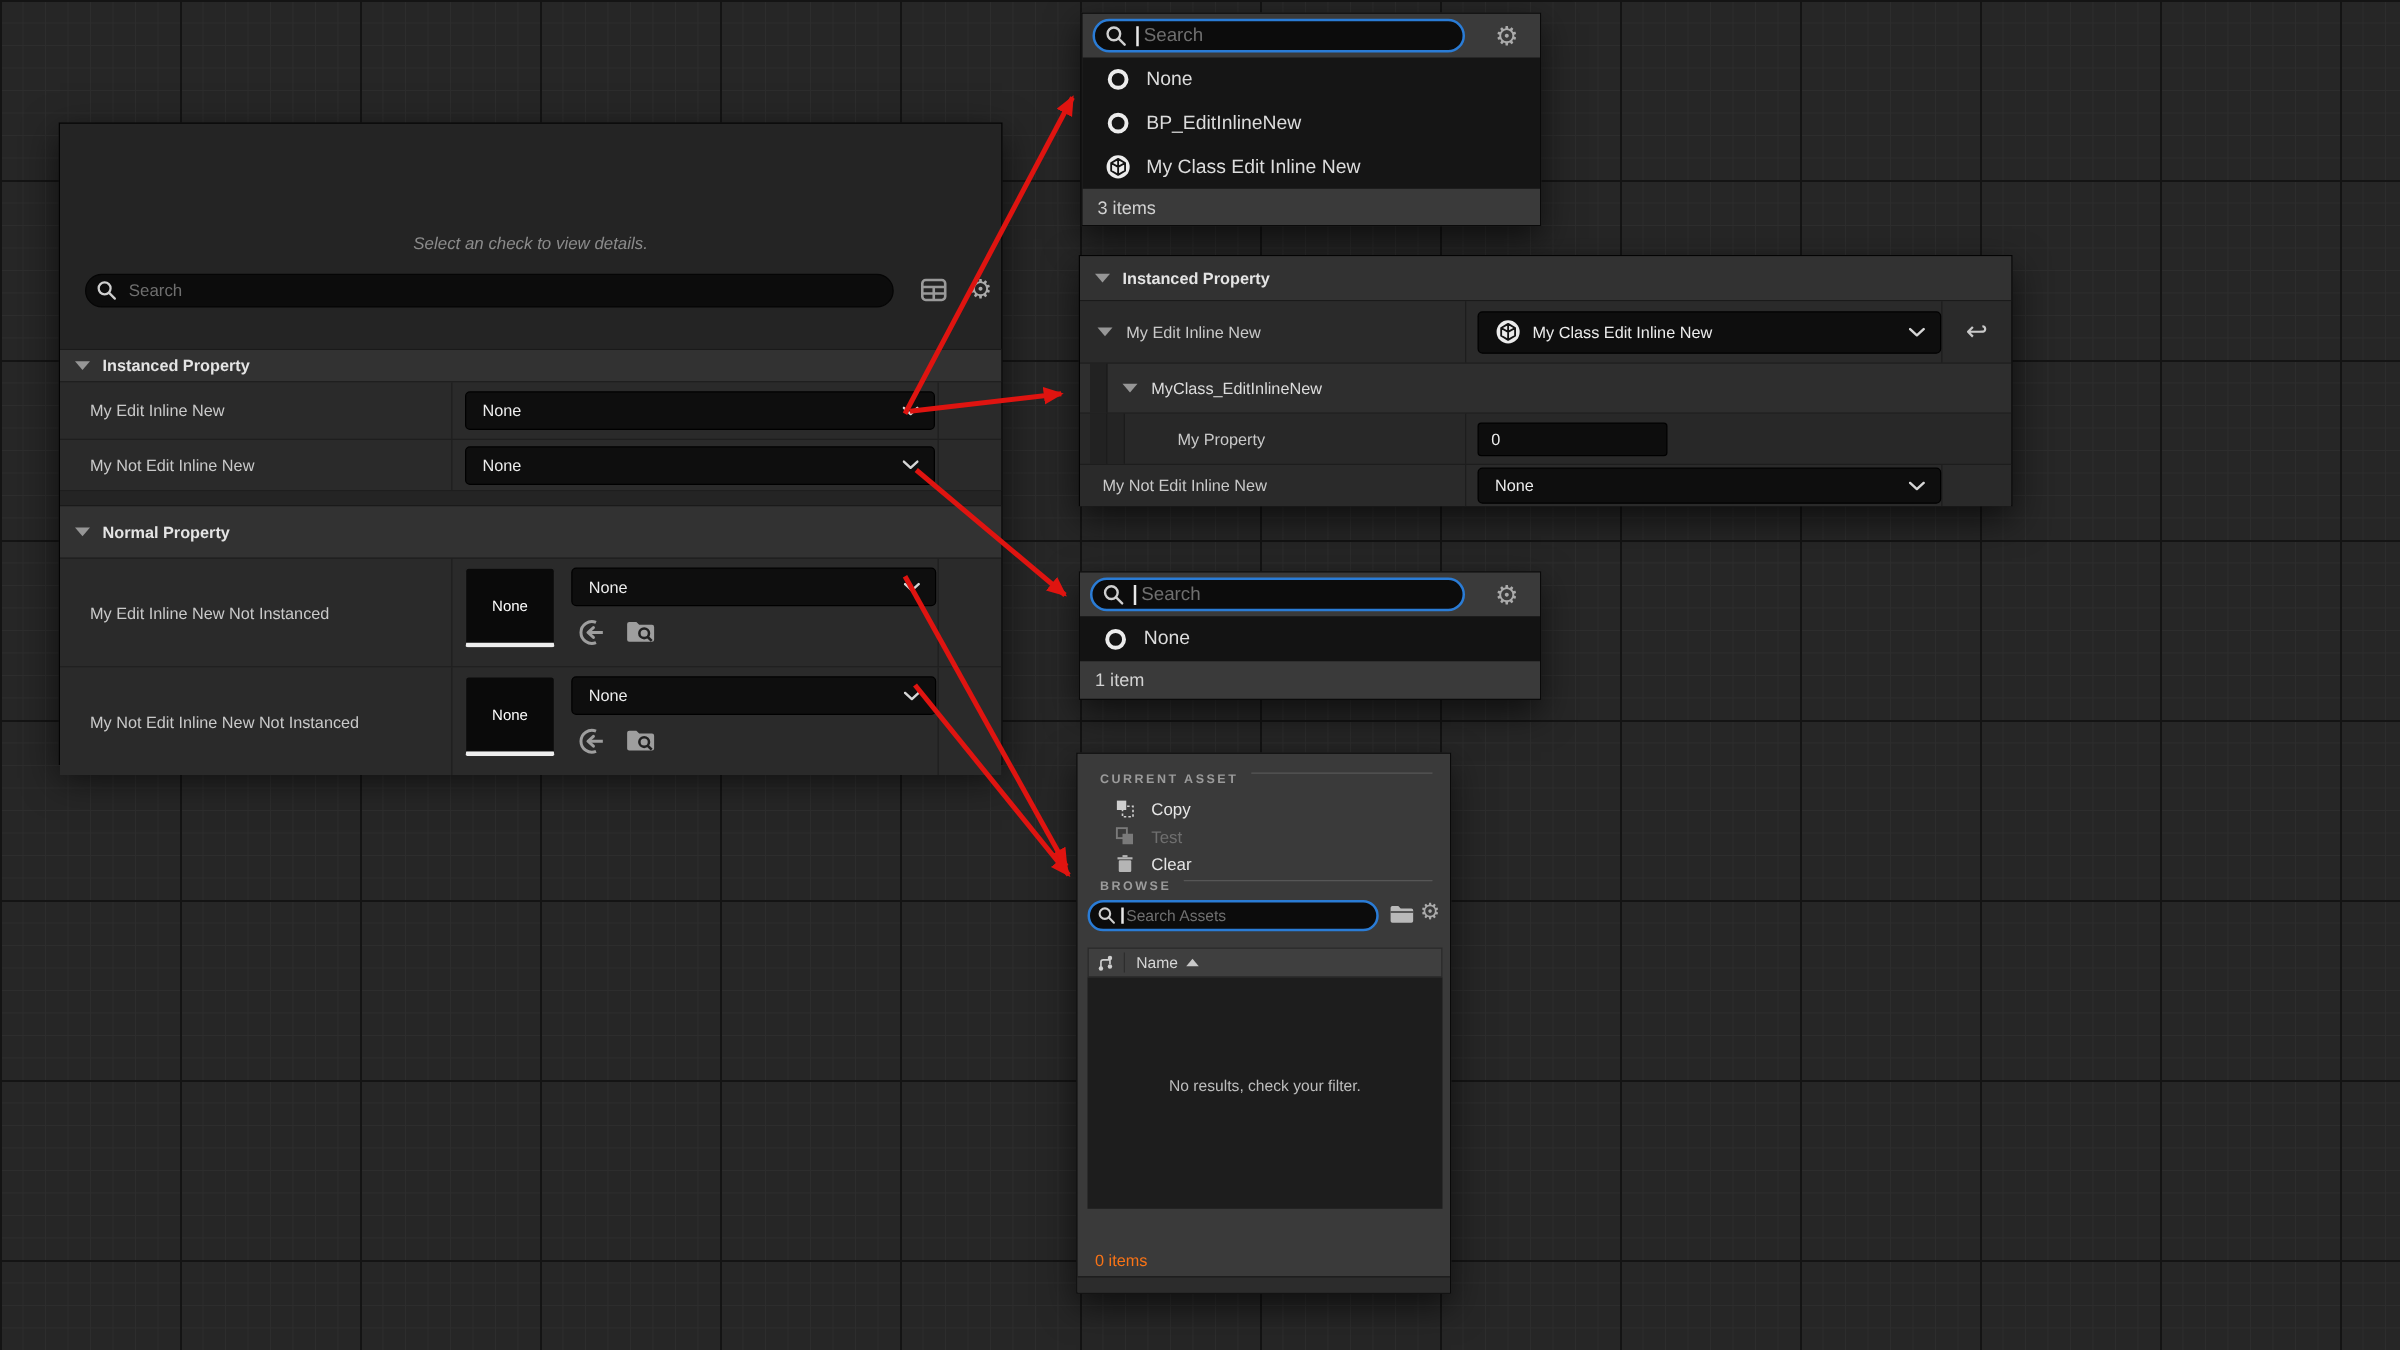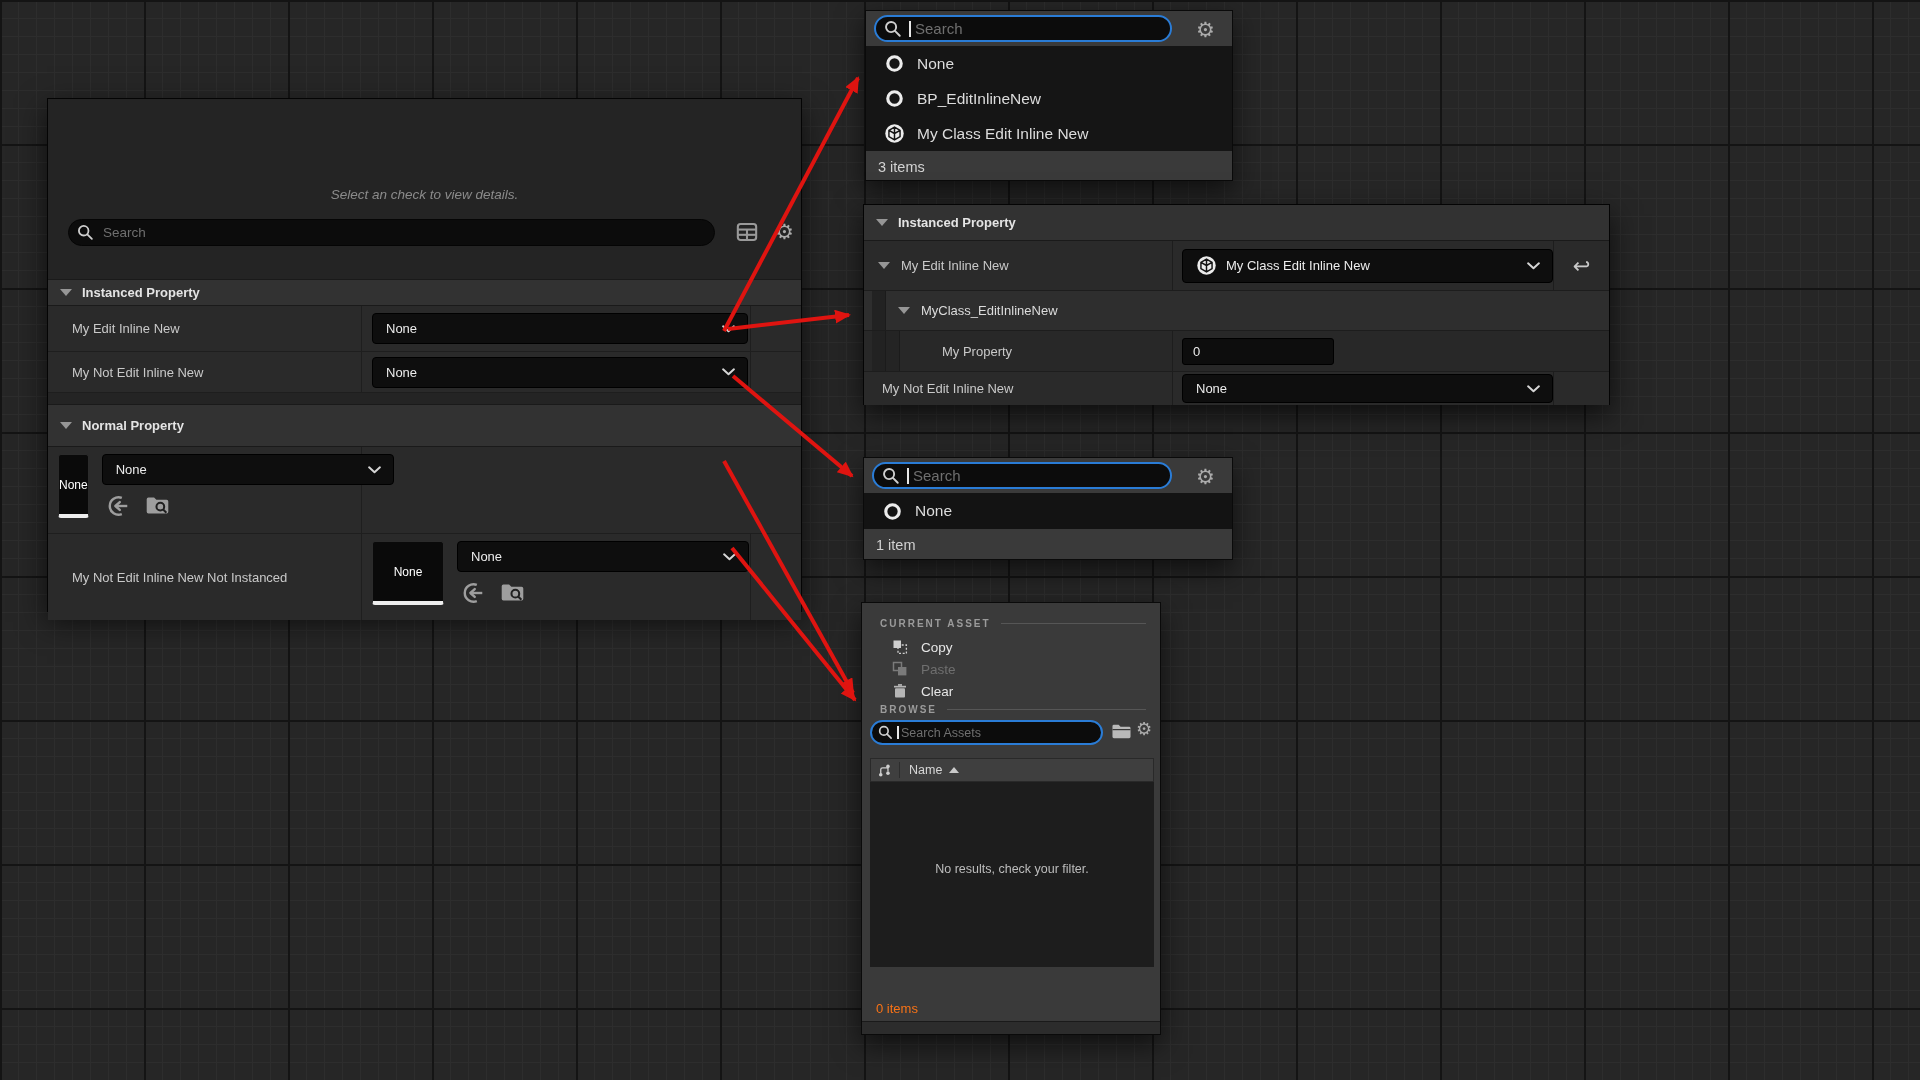--- a/index.html
+++ b/index.html
@@ -37,21 +37,21 @@
             display:flex;align-items:center;gap:10px;padding-left:12px;
             color:#e4e4e4;font-weight:bold;font-size:13px;}
   .prow{display:grid;grid-template-columns:314px 1fr 50px;background:#2a2a2a;border-bottom:1px solid #1e1e1e;}
   .prow-name{display:flex;align-items:center;padding-left:24px;color:#c9c9c9;font-size:13px;border-right:1px solid #1e1e1e;}
   .prow-val{display:flex;align-items:center;padding-left:10px;border-right:1px solid #1e1e1e;}
   .thumb{width:72px;height:64px;background:#0a0a0a;border:1px solid #2b2b2b;border-bottom:4px solid #ededed;
          border-radius:3px;display:flex;align-items:center;justify-content:center;color:#fff;font-size:12px;}
   .popup{background:#3a3a3a;border:1px solid #0a0a0a;box-shadow:0 10px 26px rgba(0,0,0,.6);}
   .pop-item{display:flex;align-items:center;gap:12px;padding-left:18px;color:#dcdcdc;font-size:15.5px;}
   .pop-footer{color:#d2d2d2;font-size:14.5px;padding-left:12px;display:flex;align-items:center;}
-  .cap-label{font-size:10px;font-weight:bold;letter-spacing:2px;color:#9b9b9b;display:flex;align-items:center;gap:10px;}
+  .cap-label{font-size:10px;font-weight:bold;letter-spacing:2px;color:#9b9b9b;display:flex;align-items:flex-start;gap:10px;}
   .cap-label .rule{flex:1;height:1px;background:#6e6e6e;opacity:.55;margin-right:14px;}
   .menu-item{display:flex;align-items:center;gap:13px;height:22px;padding-left:30px;font-size:13.5px;color:#e6e6e6;}
   .menu-item.disabled{color:#6f6f6f;}
 </style>
 </head>
 <body>
 
 <div class="abs win" style="left:47px;top:98px;width:755px;height:514px;">
 
 
@@ -113,20 +113,21 @@
     </div>
 
     <div style="height:11px;background:#242424;"></div>
 
     <div class="sec-head" style="height:43px;">
       <span class="tri"></span>
       <span>Normal Property</span>
     </div>
 
     <div class="prow" style="height:87px;">
+      <div class="prow-name">My Edit Inline New Not Instanced</div>
       <div class="prow-val" style="align-items:flex-start;padding-top:7px;">
         <div class="thumb">
             <span>None</span>
           </div>
         <div style="margin-left:13px;">
           <div class="combo" style="width:292px;">
             <span>None</span>
             <span class="chev">
                 <svg width="13" height="8" viewBox="0 0 12 7">
                   <polyline points="1,1 6,5.6 11,1" fill="none" stroke="currentColor" stroke-width="1.8" stroke-linecap="round" stroke-linejoin="round"></polyline>
@@ -341,21 +342,21 @@
         </span>
       <span>Copy</span>
     </div>
     <div class="menu-item disabled">
       <span>
           <svg width="16" height="16" viewBox="0 0 16 16" style="color:#7a7a7a;">
             <rect x="1.5" y="1.5" width="8" height="8" fill="none" stroke="currentColor" stroke-width="1.5"></rect>
             <rect x="6" y="6" width="8.4" height="8.4" fill="currentColor"></rect>
           </svg>
         </span>
-      <span>Paste</span>
+      <span>Test</span>
     </div>
     <div class="menu-item">
       <span>
           <svg width="16" height="16" viewBox="0 0 16 16" style="color:#b5b5b5;">
             <rect x="3" y="5.2" width="10" height="9.3" rx="1" fill="currentColor"></rect>
             <rect x="2" y="2.8" width="12" height="1.7" fill="currentColor"></rect>
             <rect x="6" y="1.1" width="4" height="1.7" fill="currentColor"></rect>
           </svg>
         </span>
       <span>Clear</span>

